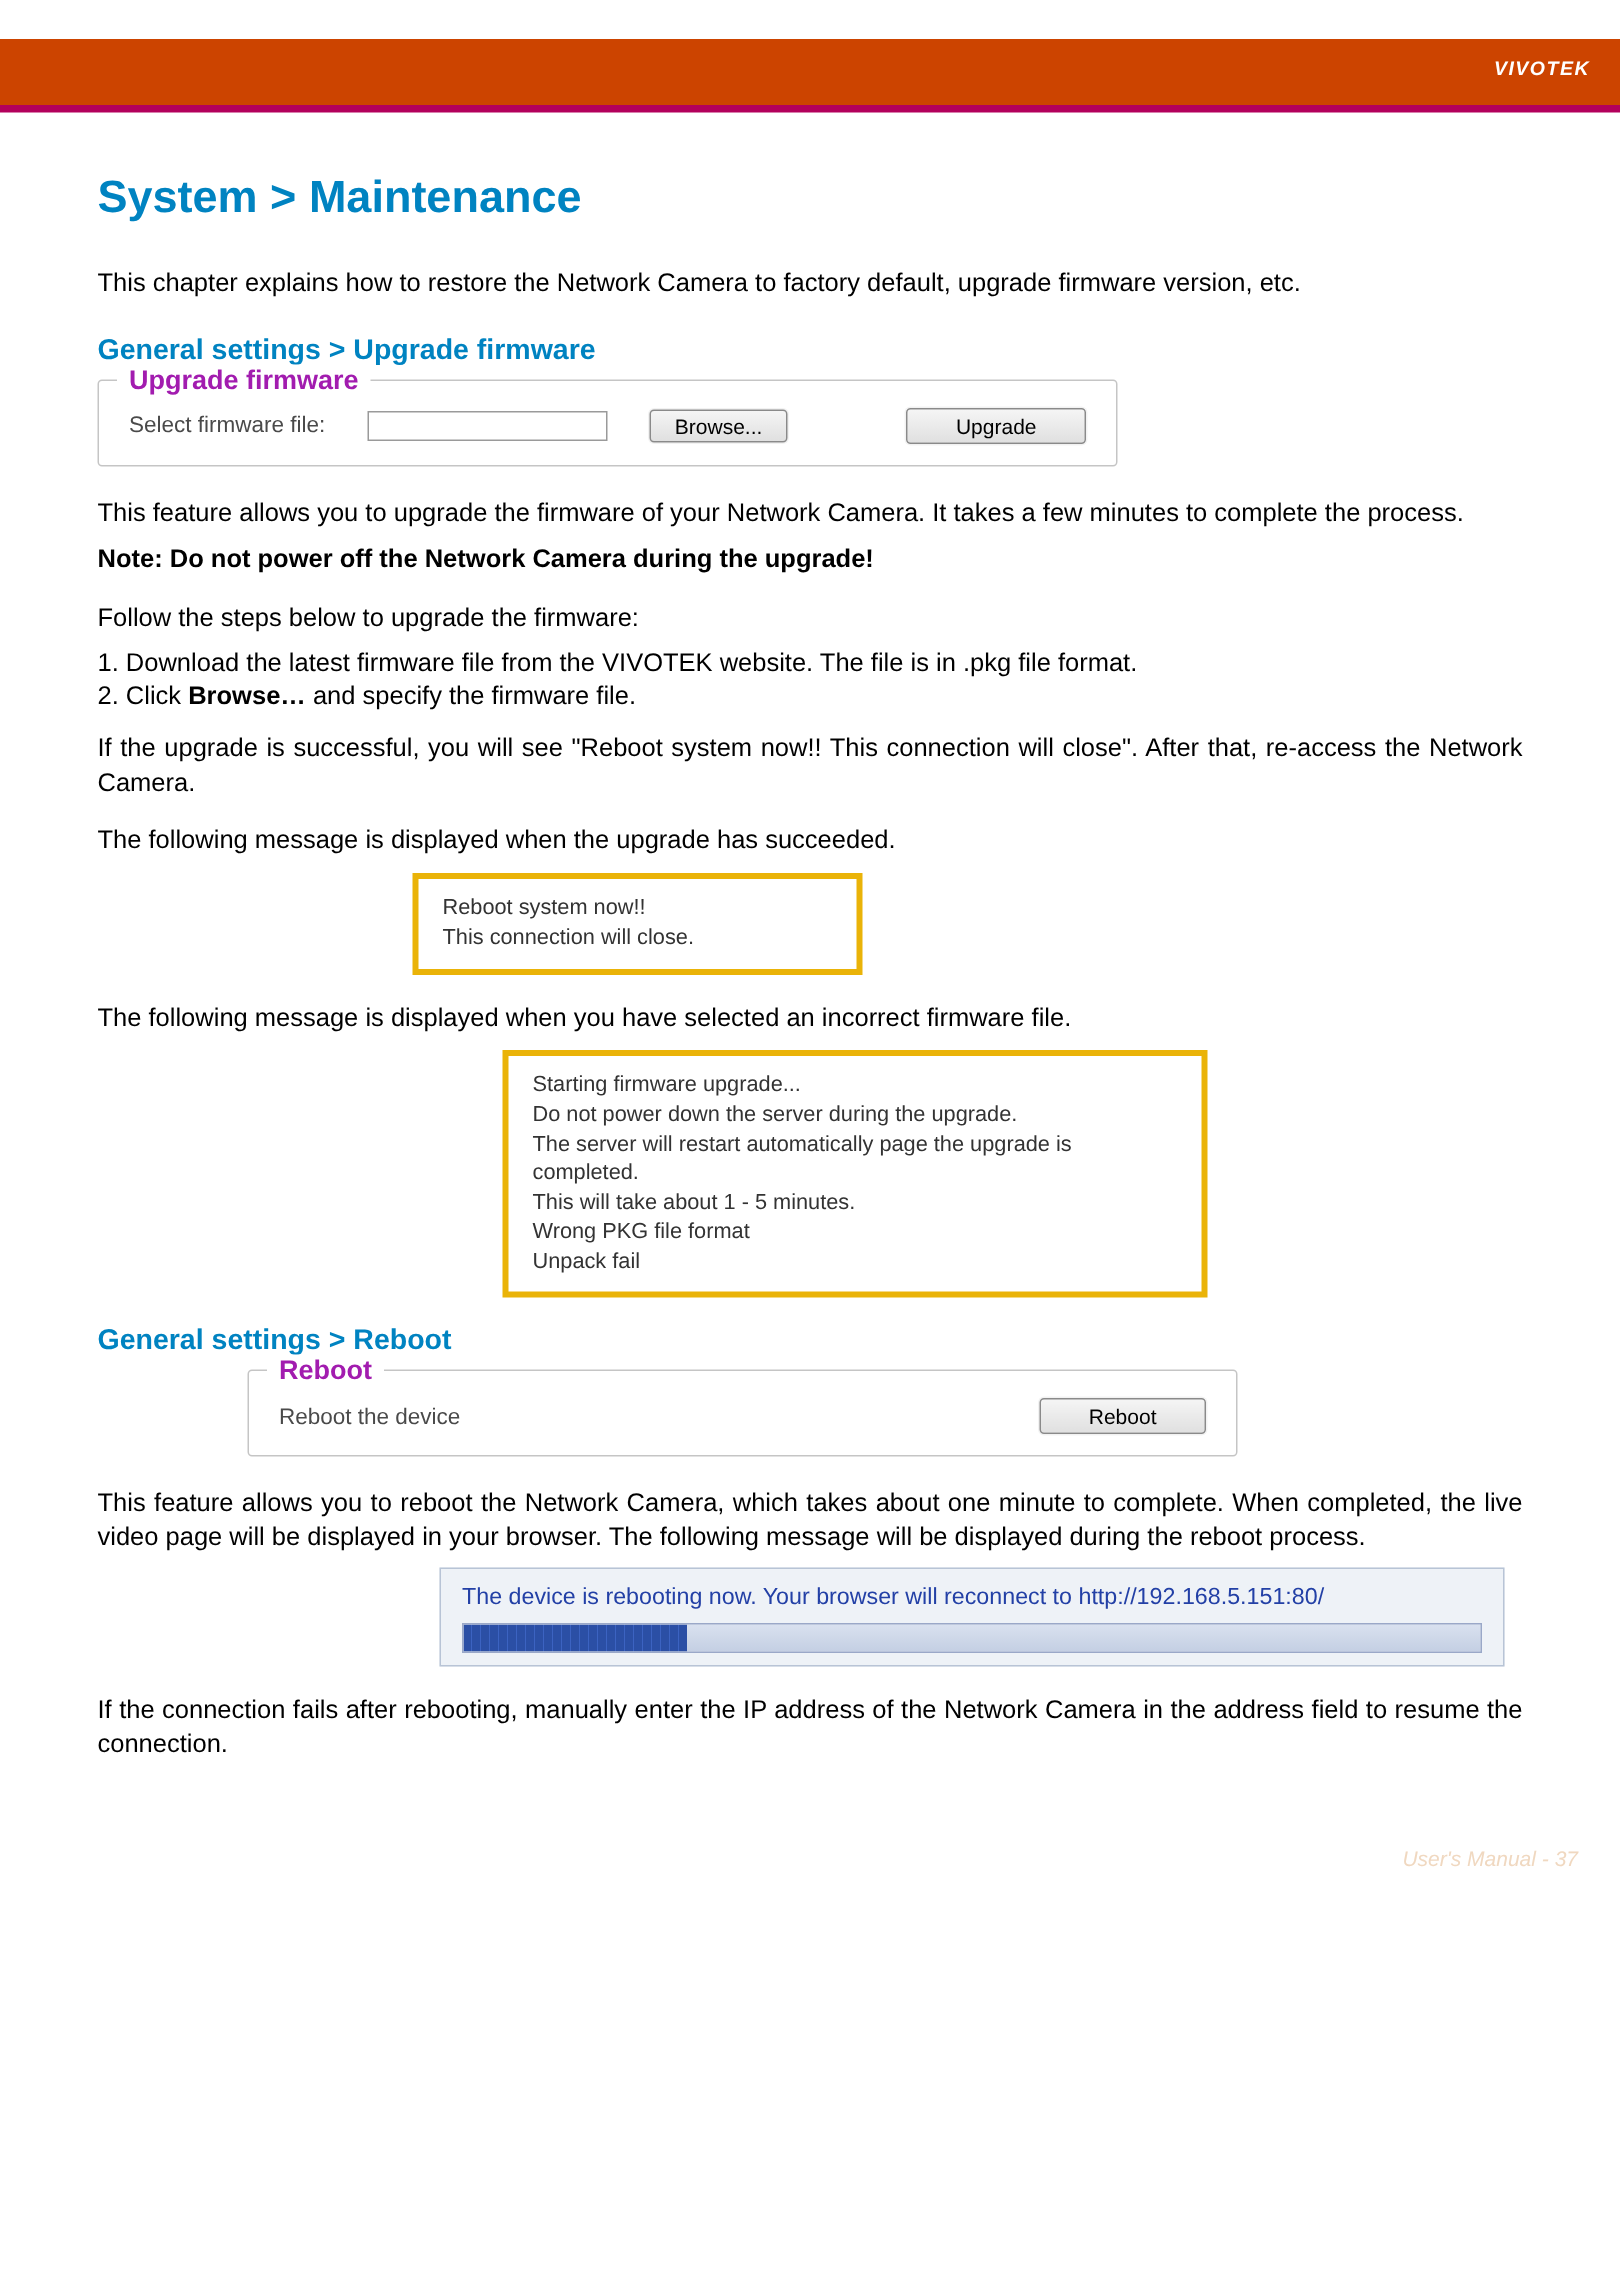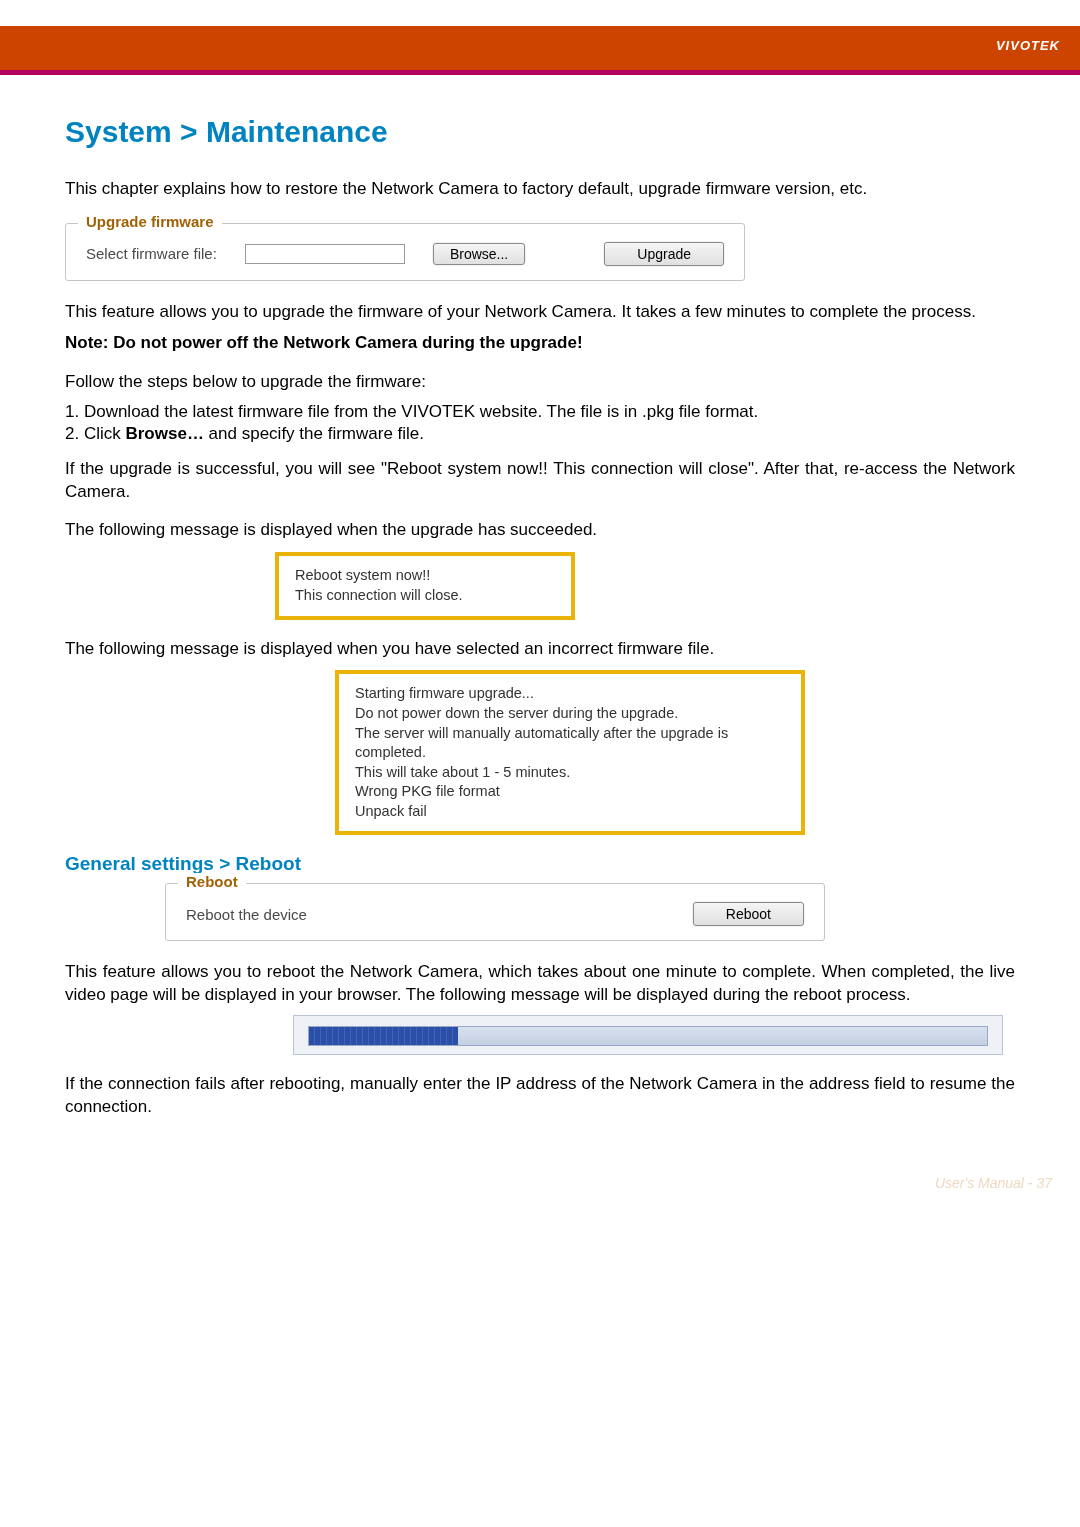--- a/index.html
+++ b/index.html
@@ -61,23 +61,23 @@
     margin: 6px 0 20px 0;
     padding: 18px 20px 14px 20px;
     position: relative;
   }
   .fieldset .legend {
     position: absolute;
     top: -11px;
     left: 12px;
     background: #fff;
     padding: 0 8px;
-    color: #a16207;
-    font-weight: bold;
-    font-size: 15px;
+    color: #a21caf;
+    font-weight: bold;
+    font-size: 18px;
   }
   .upgrade-row {
     display: flex;
     align-items: center;
     gap: 28px;
   }
   .label { color: #4a4a4a; font-size: 15px; white-space: nowrap; }
   .file-input {
     flex: 0 0 160px;
     height: 20px;
@@ -158,20 +158,21 @@
 
 <div class="page">
   <div class="header-band">
     <div class="brand">VIVOTEK</div>
   </div>
 
   <div class="content">
     <h1 class="breadcrumb">System &gt; Maintenance</h1>
     <p class="intro">This chapter explains how to restore the Network Camera to factory default, upgrade firmware version, etc.</p>
 
+    <h2 class="section">General settings &gt; Upgrade firmware</h2>
 
     <div class="fieldset" style="width:680px;">
       <div class="legend">Upgrade firmware</div>
       <div class="upgrade-row">
         <span class="label">Select firmware file:</span>
         <div class="file-input"></div>
         <button class="win-btn">Browse...</button>
         <div class="spacer-flex"></div>
         <button class="win-btn wide">Upgrade</button>
       </div>
@@ -193,39 +194,40 @@
     <p class="body-text" style="margin-top:16px;">The following message is displayed when the upgrade has succeeded.</p>
     <div class="msg-box narrow">
       <div>Reboot system now!!</div>
       <div>This connection will close.</div>
     </div>
 
     <p class="body-text">The following message is displayed when you have selected an incorrect firmware file.</p>
     <div class="msg-box wide">
       <div>Starting firmware upgrade...</div>
       <div>Do not power down the server during the upgrade.</div>
-      <div>The server will manually automatically after the upgrade is completed.</div>
+      <div>The server will restart automatically page the upgrade is completed.</div>
       <div>This will take about 1 - 5 minutes.</div>
       <div>Wrong PKG file format</div>
       <div>Unpack fail</div>
     </div>
 
     <h2 class="section">General settings &gt; Reboot</h2>
 
     <div class="fieldset" style="width:660px; margin-left:100px;">
       <div class="legend">Reboot</div>
       <div class="reboot-row">
         <span class="label">Reboot the device</span>
         <button class="win-btn wide">Reboot</button>
       </div>
     </div>
 
     <p class="body-text">This feature allows you to reboot the Network Camera, which takes about one minute to complete. When completed, the live video page will be displayed in your browser. The following message will be displayed during the reboot process.</p>
 
     <div class="reboot-msg-panel">
+      <div class="line">The device is rebooting now. Your browser will reconnect to http://192.168.5.151:80/</div>
       <div class="progress-bar">
         <div class="progress-fill"></div>
       </div>
     </div>
 
     <p class="body-text">If the connection fails after rebooting, manually enter the IP address of the Network Camera in the address field to resume the connection.</p>
   </div>
 
   <div class="footer">
     <span class="pn">User's Manual - 37</span>

